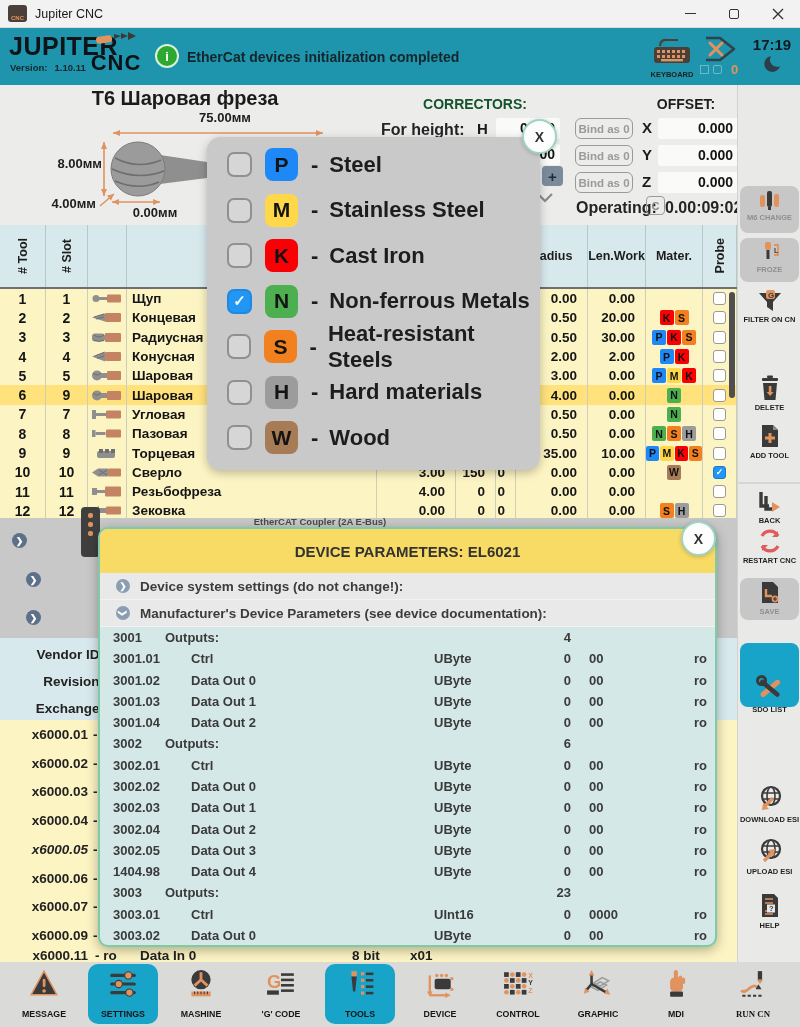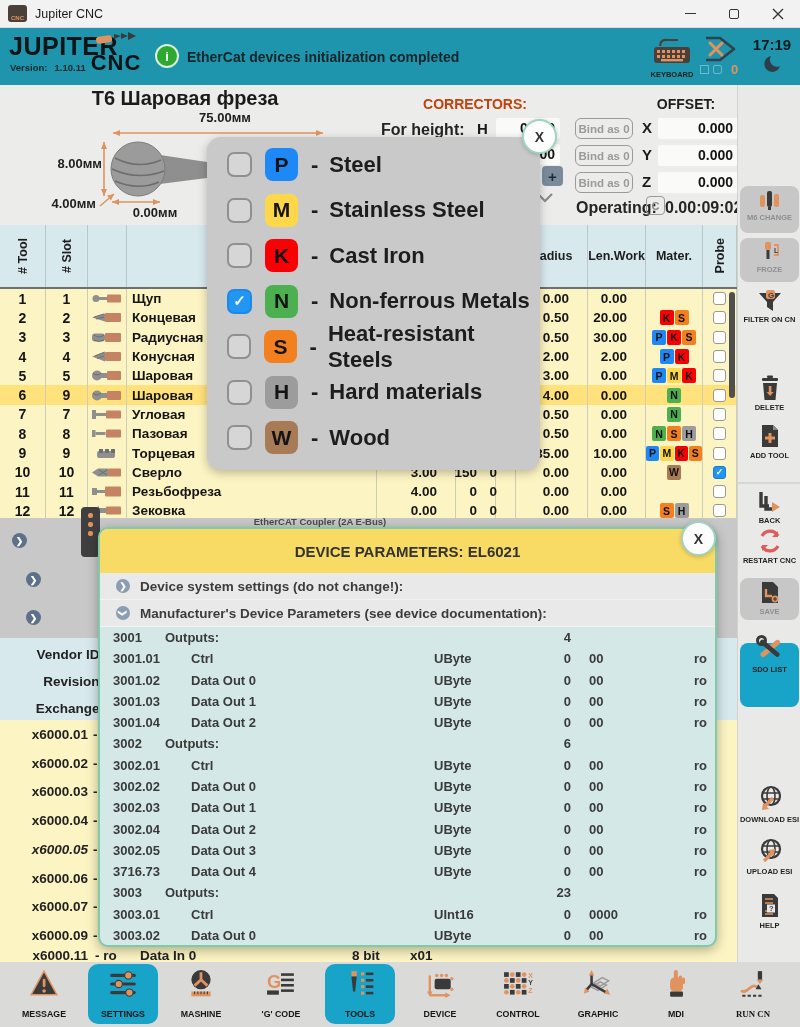--- a/index.html
+++ b/index.html
@@ -32,21 +32,21 @@
   .cnt-ghosts { position:absolute; left:0px; top:30px; display:flex; gap:4px; align-items:center; }
   .ghost { width:9px; height:9px; border:1.5px solid rgba(255,255,255,.35); }
   .ghost.round { border-radius:2px; }
   .cnt-zero { position:absolute; left:31px; top:27px; font-size:13px; font-weight:800; color:#E0935F; }
   .time-block { position:absolute; left:748px; top:8px; width:48px; text-align:center; }
   .time-txt { font-size:15px; font-weight:800; color:#0e1a1f; }
 
   
   .tool-title { left:45px; top:87px; width:280px; text-align:center; font-size:20px; font-weight:800; color:#1b1b1b; }
   .dim { font-size:13px; font-weight:800; color:#1d1d1d; }
-  .corr-title { left:400px; top:96px; width:150px; text-align:center; font-size:14px; font-weight:800; color:#c2410c; }
+  .corr-title { left:400px; top:96px; width:150px; text-align:center; font-size:14px; font-weight:800; color:#14532d; }
   .off-title { left:630px; top:96px; width:112px; text-align:center; font-size:14px; font-weight:800; color:#1d1d1d; }
   .lbl { font-size:16px; font-weight:700; color:#242424; }
   .field { background:#FAFAF8; border-radius:2px; text-align:right; font-size:14px; font-weight:700; color:#141414; padding:2px 5px 0 2px; }
   .bind-btn { width:58px; height:21px; border:1.5px solid #9a9a9a; border-radius:6px; color:#9a9a9a; font-size:11.5px; font-weight:700; display:flex; align-items:center; justify-content:center; background:transparent; }
   .axis-l { font-size:15px; font-weight:800; color:#1a1a1a; }
   .plus-btn { width:21px; height:20px; background:#7C8B9C; border-radius:4px; color:#1d2b3a; font-size:15px; font-weight:800; display:flex; align-items:center; justify-content:center; }
   .c-btn { width:19px; height:19px; border:1.5px solid #9a9a9a; border-radius:4px; color:#8a8a8a; font-size:11px; font-weight:700; display:flex; align-items:center; justify-content:center; }
 
   
   #tool-table { left:0; top:225px; width:737px; height:295px; overflow:hidden; }
@@ -54,21 +54,21 @@
   .thead > div { border-right:1px solid #b7c8cd; display:flex; align-items:center; justify-content:center; font-size:12.5px; font-weight:800; color:#1d1d1d; }
   .vtext { writing-mode:vertical-rl; transform:rotate(180deg); }
   .w-tool{width:46px} .w-slot{width:42px} .w-icon{width:39px} .w-name{width:250px}
   .w-diam{width:79px} .w-c5{width:40px} .w-c6{width:20px} .w-rad{width:72px}
   .w-len{width:58px} .w-mat{width:57px} .w-prb{width:34px}
   .t-row { display:flex; height:19.3px; background:#FCF4C3; align-items:center; }
   .t-row.sel { background:#FFE27C; }
   .t-row > div { height:100%; border-right:1px solid #cdcdb8; display:flex; align-items:center; }
   .cell-c { justify-content:center; font-size:14px; font-weight:700; color:#151515; }
   .cell-n { padding-left:5px; font-size:13.5px; font-weight:700; color:#151515; }
-  .cell-v { justify-content:flex-end; padding-right:18px; font-size:13.5px; font-weight:700; color:#151515; }
+  .cell-v { justify-content:flex-end; padding-right:10px; font-size:13.5px; font-weight:700; color:#151515; }
   .cell-m { justify-content:center; gap:1px; }
   .badge { width:14px; height:15px; border-radius:2px; font-size:10.5px; font-weight:800; color:#101010; display:flex; align-items:center; justify-content:center; }
   .cb { width:13px; height:13px; background:#fff; border:1.2px solid #999; border-radius:3px; display:flex; align-items:center; justify-content:center; font-size:9px; color:#fff; }
   .cb.on { background:#2196F3; border-color:#1976D2; }
   #tbl-scroll { left:729px; top:292px; width:6px; height:106px; background:#4f4f4f; border-radius:3px; z-index:5; }
 
   
   #gray-strip { left:0; top:518px; width:737px; height:120px; background:#C8C8C8; }
   .chev-circle { position:absolute; width:15px; height:15px; border-radius:50%; background:#5D708A; color:#fff; font-size:9px; font-weight:800; display:flex; align-items:center; justify-content:center; }
   #blue-strip { left:0; top:638px; width:737px; height:82px; background:#D8E9EE; }
@@ -683,21 +683,21 @@
     <div class="sb-item" style="top:496px;">
       <svg width="24" height="24" viewBox="0 0 24 24">
         <path d="M4 1 H15 L20 6 V22 H4 Z" class="ic-d"></path>
         <path d="M8 8 V15 H14" stroke="#E0935F" stroke-width="2.4" fill="none"></path>
         <circle cx="17" cy="18" r="3.4" class="ic-o"></circle>
           <path d="M17 16 v4 M15 18 h4" stroke="#3a3a3a" stroke-width="1.2"></path>
       </svg>
       <div class="sb-label dis">SAVE</div>
     </div>
     <div class="sb-tile tile-act" style="top:558px; height:64px;"></div>
-    <div class="sb-item" style="top:548px;">
+    <div class="sb-item" style="top:588px;">
       <svg width="30" height="30" viewBox="0 0 30 30">
         <rect x="3" y="13" width="24" height="5" rx="2.5" transform="rotate(-40 15 15)" class="ic-o"></rect>
         <rect x="3" y="13" width="24" height="4.6" rx="2.3" transform="rotate(40 15 15)" class="ic-d"></rect>
         <circle cx="6.5" cy="7.5" r="4" fill="none" stroke="#3a3a3a" stroke-width="3"></circle>
       </svg>
       <div class="sb-label">SDO LIST</div>
     </div>
     <div class="sb-item" style="top:700px;">
       <svg width="28" height="28" viewBox="0 0 28 28">
         <circle cx="15" cy="11" r="9" fill="none" stroke="#3a3a3a" stroke-width="2.2"></circle>
@@ -870,21 +870,21 @@
         </div>
         <div class="dlg-row">
           <div class="dr-id">3002.05</div>
           <div class="dr-name child">Data Out 3</div>
           <div class="dr-type">UByte</div>
           <div class="dr-v1">0</div>
           <div class="dr-v2">00</div>
           <div class="dr-acc">ro</div>
         </div>
         <div class="dlg-row">
-          <div class="dr-id">3716.73</div>
+          <div class="dr-id">1404.98</div>
           <div class="dr-name child">Data Out 4</div>
           <div class="dr-type">UByte</div>
           <div class="dr-v1">0</div>
           <div class="dr-v2">00</div>
           <div class="dr-acc">ro</div>
         </div>
         <div class="dlg-row">
           <div class="dr-id">3003</div>
           <div class="dr-name">Outputs:</div>
           <div class="dr-type"></div>

